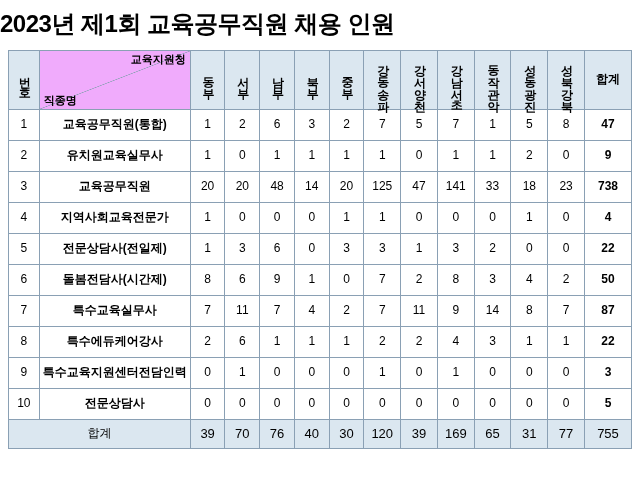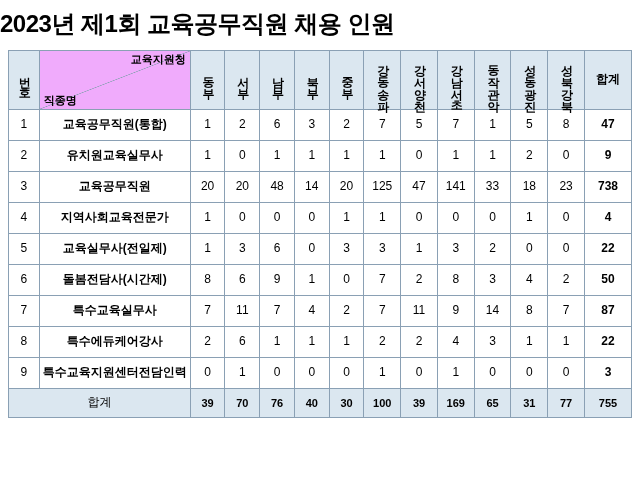--- a/index.html
+++ b/index.html
@@ -105,22 +105,22 @@
   }
   td.num {
     font-size: 12px;
   }
   td.total-col {
     font-weight: bold;
     font-size: 13px;
   }
   tr.sum-row td {
     background: #dbe7f0;
-    font-weight: bold;
-    font-size: 11px;
+    font-weight: normal;
+    font-size: 13px;
     height: 24px;
   }
   tr.sum-row td.sum-label {
     font-size: 12px;
     font-weight: normal;
   }
 </style>
 </head>
 <body>
 
@@ -228,21 +228,21 @@
           <td class="num">1</td>
           <td class="num">0</td>
           <td class="num">0</td>
           <td class="num">0</td>
           <td class="num">1</td>
           <td class="num">0</td>
           <td class="total-col">4</td>
         </tr>
         <tr>
           <td class="idx">5</td>
-          <td class="jobname">교육실무사(전일제)</td>
+          <td class="jobname">전문상담사(전일제)</td>
           <td class="num">1</td>
           <td class="num">3</td>
           <td class="num">6</td>
           <td class="num">0</td>
           <td class="num">3</td>
           <td class="num">3</td>
           <td class="num">1</td>
           <td class="num">3</td>
           <td class="num">2</td>
           <td class="num">0</td>
@@ -305,29 +305,45 @@
           <td class="num">0</td>
           <td class="num">0</td>
           <td class="num">0</td>
           <td class="num">1</td>
           <td class="num">0</td>
           <td class="num">1</td>
           <td class="num">0</td>
           <td class="num">0</td>
           <td class="num">0</td>
           <td class="total-col">3</td>
+        </tr>
+        <tr>
+          <td class="idx">10</td>
+          <td class="jobname">전문상담사</td>
+          <td class="num">0</td>
+          <td class="num">0</td>
+          <td class="num">0</td>
+          <td class="num">0</td>
+          <td class="num">0</td>
+          <td class="num">0</td>
+          <td class="num">0</td>
+          <td class="num">0</td>
+          <td class="num">0</td>
+          <td class="num">0</td>
+          <td class="num">0</td>
+          <td class="total-col">5</td>
         </tr>
         <tr class="sum-row">
           <td class="sum-label" colspan="2">합계</td>
           <td>39</td>
           <td>70</td>
           <td>76</td>
           <td>40</td>
           <td>30</td>
-          <td>100</td>
+          <td>120</td>
           <td>39</td>
           <td>169</td>
           <td>65</td>
           <td>31</td>
           <td>77</td>
           <td>755</td>
         </tr>
       </tbody>
     </table>
   </div>

